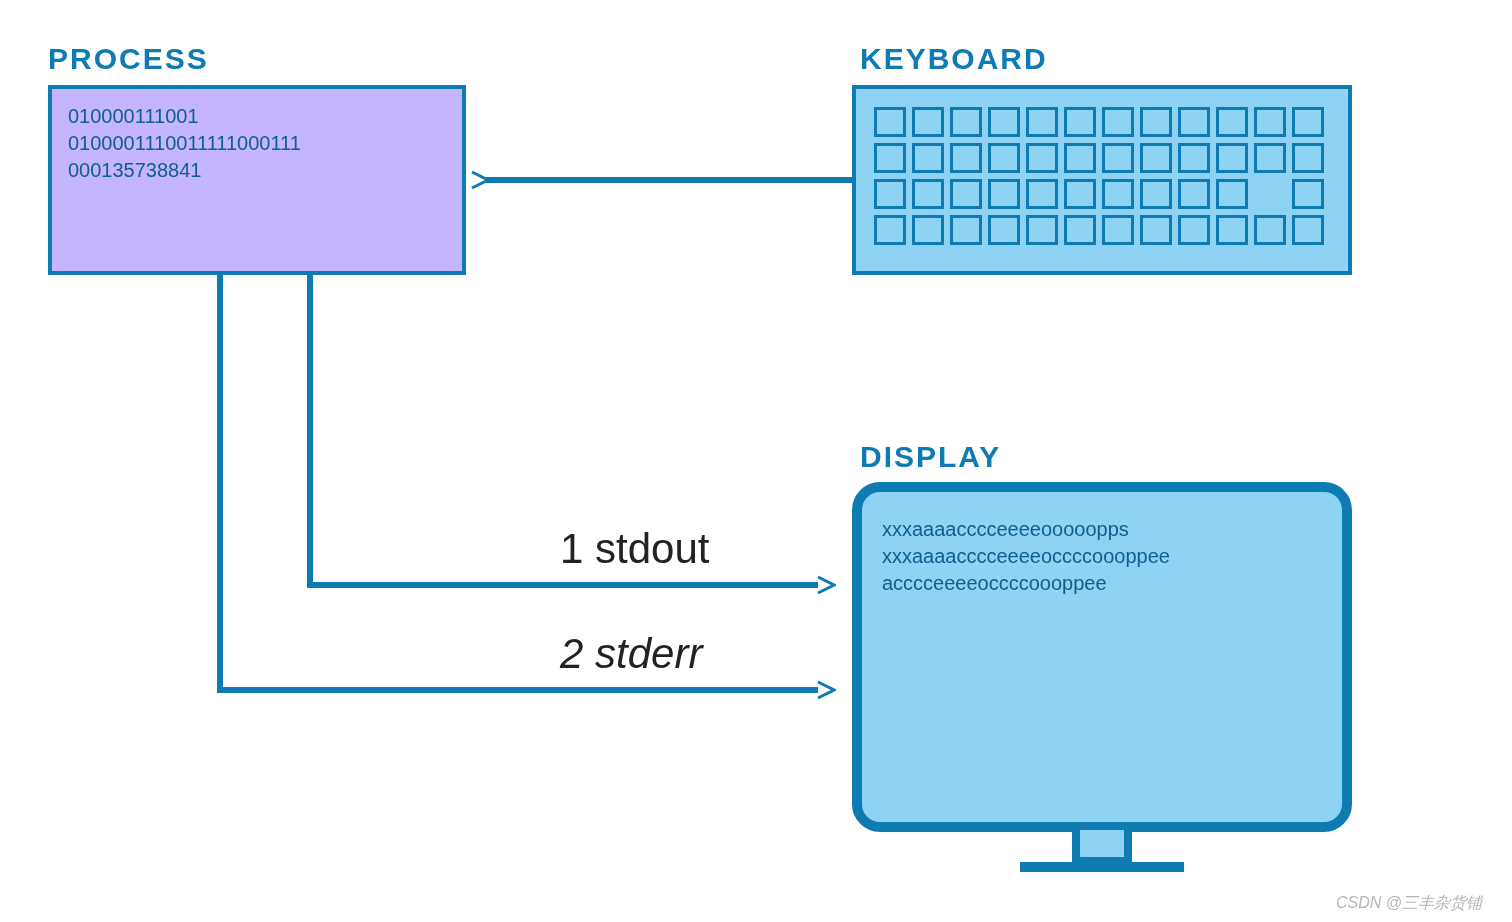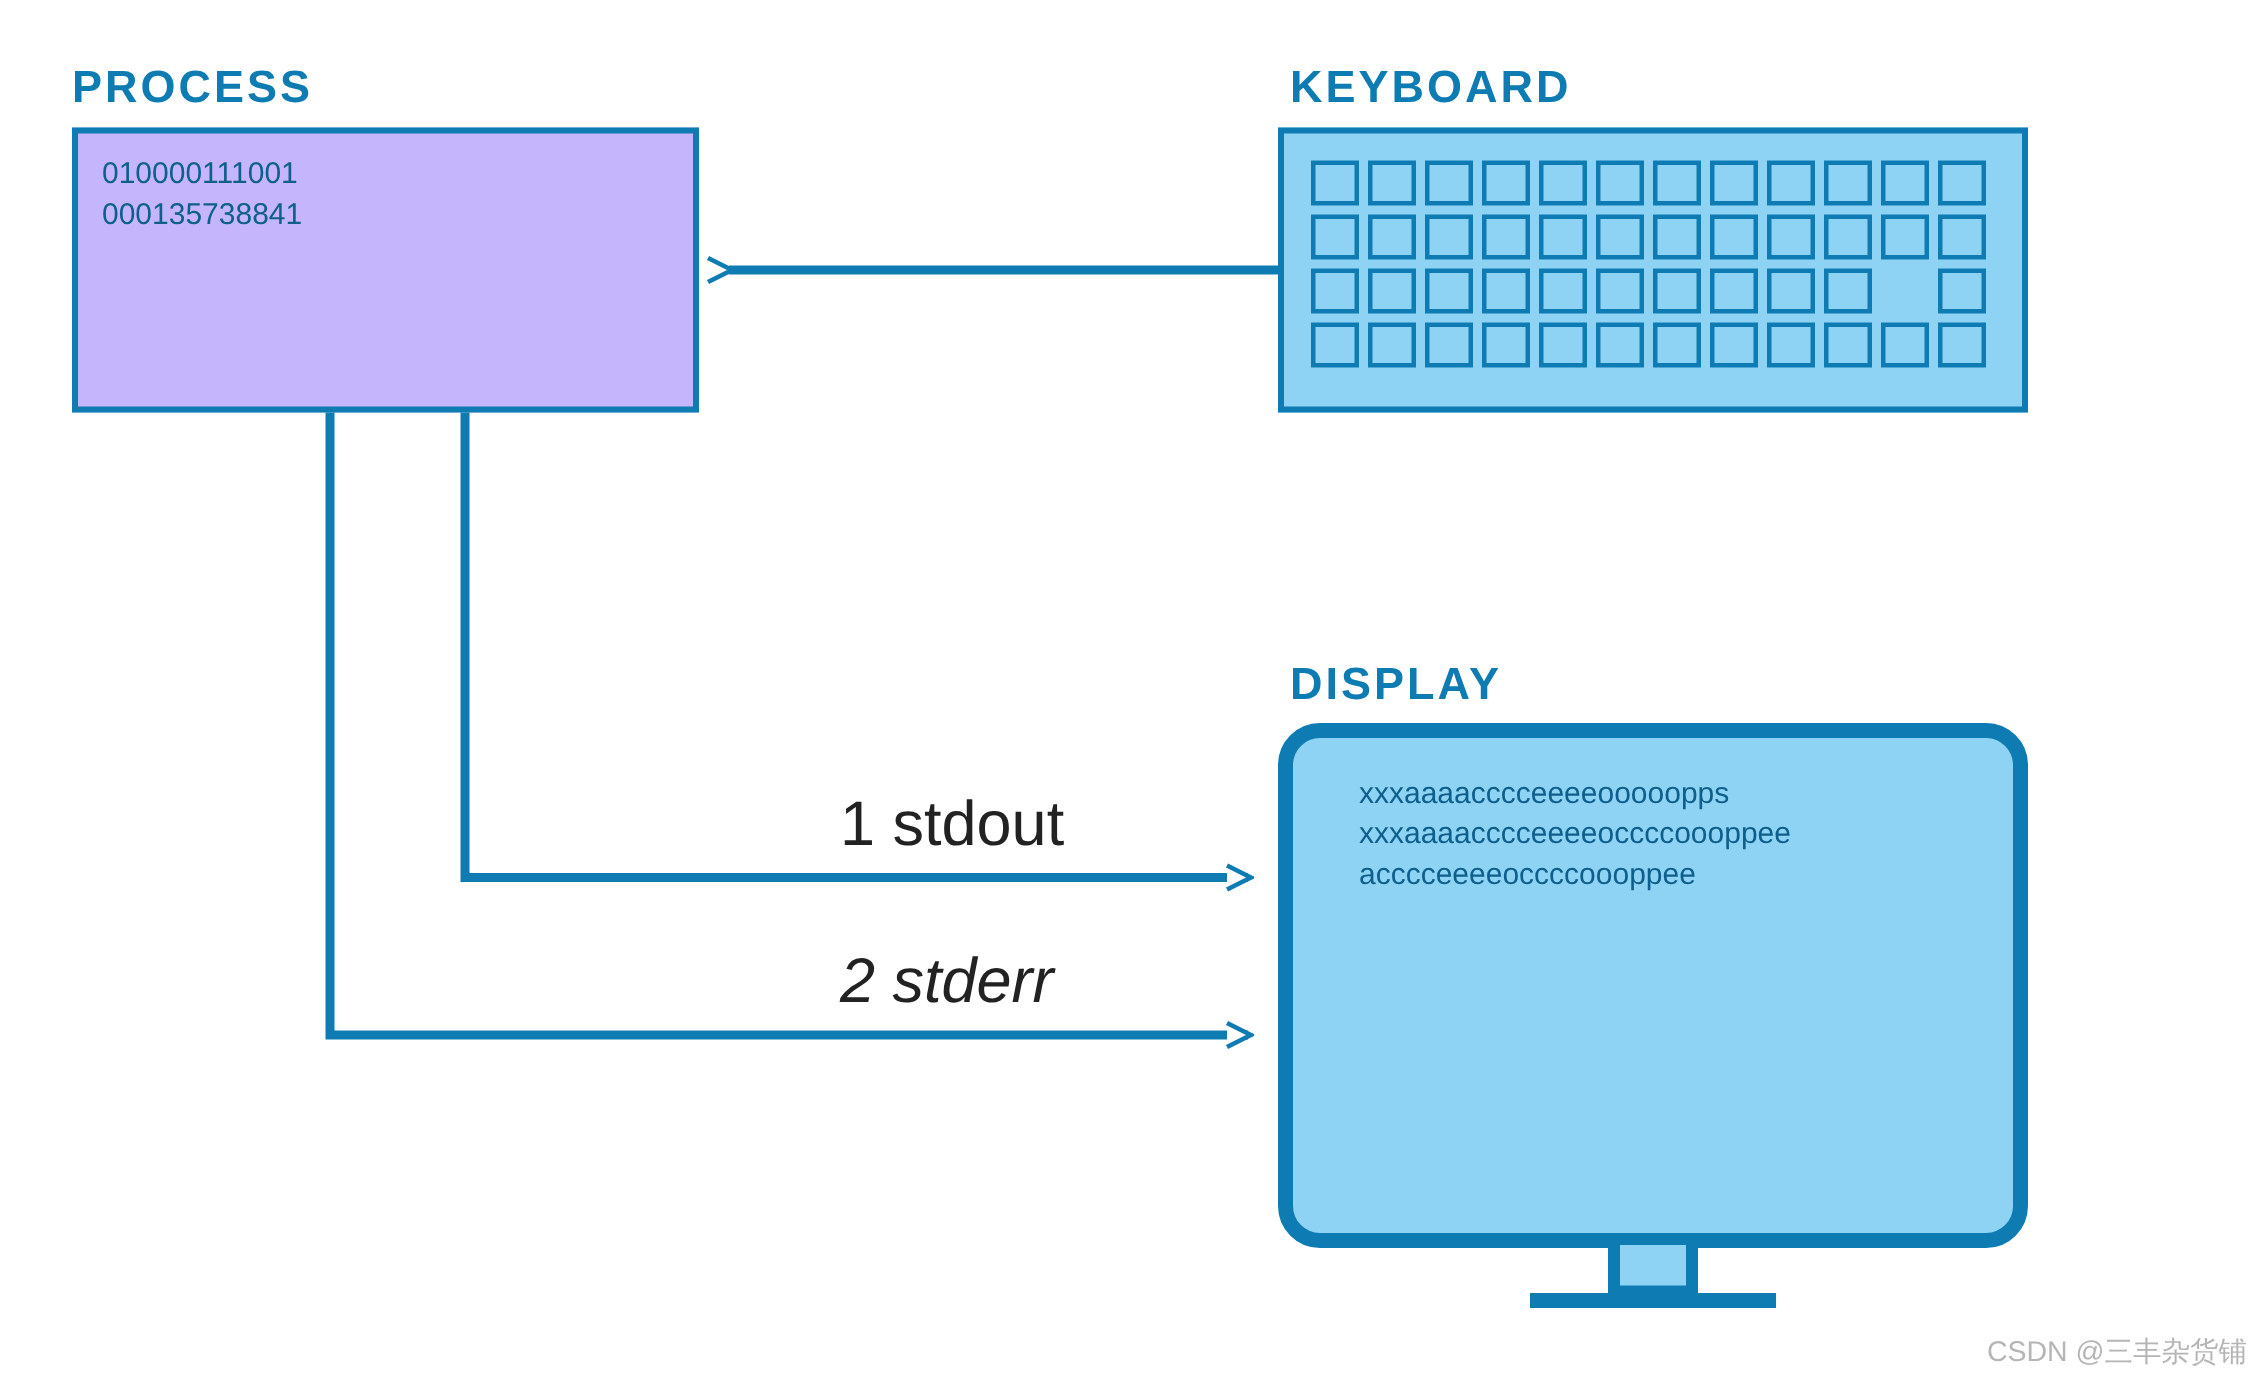--- a/index.html
+++ b/index.html
@@ -66,21 +66,21 @@
   .empty { border: none; background: transparent; }
   .display-box {
     position: absolute;
     left: 852px;
     top: 482px;
     width: 500px;
     height: 350px;
     background: #8FD3F4;
     border: 10px solid #0E7CB3;
     border-radius: 28px;
-    padding: 24px 44px;
+    padding: 24px 20px;
   }
   .display-text {
     color: #0E5F8C;
     font-size: 20px;
     line-height: 1.35;
     font-weight: 500;
     word-break: break-all;
   }
   .monitor-stand {
     position: absolute;
@@ -110,34 +110,36 @@
   svg.connectors {
     position: absolute;
     top: 0;
     left: 0;
     width: 1512px;
     height: 922px;
     pointer-events: none;
   }
   .watermark {
     position: absolute;
-    right: 14px;
+    right: 30px;
     bottom: 8px;
-    font-size: 19px;
+    font-size: 16px;
     color: rgba(120,120,120,0.55);
+    font-style: italic;
   }
 </style>
 </head>
 <body>
 
 <div class="canvas">
 
   <div class="box-label" style="left:48px; top:42px;">PROCESS</div>
   <div class="process-box">
     <div class="process-text">010000111001</div>
+    <div class="process-text">0100001110011111000111</div>
     <div class="process-text">000135738841</div>
   </div>
 
   <div class="box-label" style="left:860px; top:42px;">KEYBOARD</div>
   <div class="keyboard-box" id="keyboard-box">
       <div class="kb-row">
         <div class="key"></div>
         <div class="key"></div>
         <div class="key"></div>
         <div class="key"></div>

